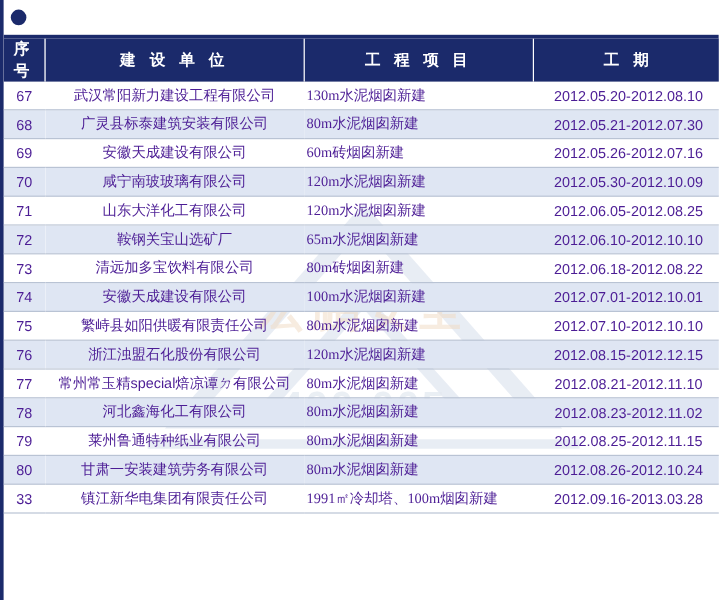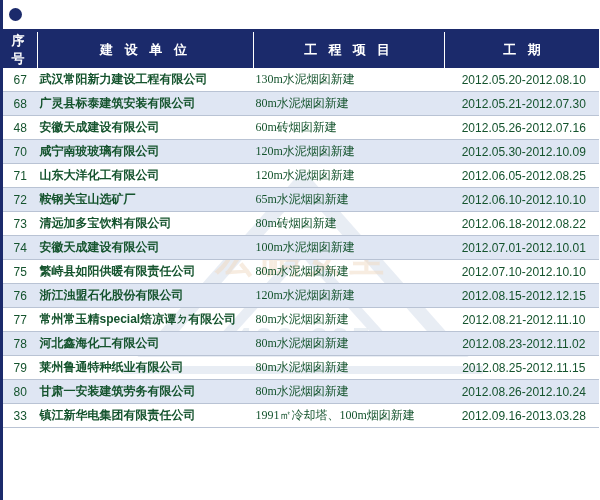--- a/index.html
+++ b/index.html
@@ -94,32 +94,32 @@
     font-weight: bold;
     letter-spacing: 4px;
     height: 26px;
     border-right: 1px solid #ffffff;
     text-align: center;
     padding: 0;
   }
   table.grid th:last-child { border-right: none; }
   table.grid td {
     font-size: 12px;
-    color: #14532d;
+    color: #4c1d95;
     height: 23px;
     padding: 0 2px;
     border-bottom: 1px solid #b9c3d4;
     white-space: nowrap;
     overflow: hidden;
   }
   table.grid tr.alt td {
     background: #dfe6f3;
   }
   .c-no { width: 34px; text-align: center; }
-  .c-unit { width: 215px; text-align: left; font-weight: bold; }
+  .c-unit { width: 215px; text-align: center; }
   .c-proj { width: 190px; text-align: left; padding-left: 8px; font-family: Liberation Serif, serif; }
   .c-date { width: 158px; text-align: center; }
 </style>
 </head>
 <body>
 
 <div class="page">
 
   <div class="watermark">
     <svg width="600" height="300" viewBox="0 0 600 300">
@@ -151,21 +151,21 @@
           <td class="c-proj">130m水泥烟囱新建</td>
           <td class="c-date">2012.05.20-2012.08.10</td>
         </tr>
         <tr class="alt">
           <td class="c-no">68</td>
           <td class="c-unit">广灵县标泰建筑安装有限公司</td>
           <td class="c-proj">80m水泥烟囱新建</td>
           <td class="c-date">2012.05.21-2012.07.30</td>
         </tr>
         <tr>
-          <td class="c-no">48</td>
+          <td class="c-no">69</td>
           <td class="c-unit">安徽天成建设有限公司</td>
           <td class="c-proj">60m砖烟囱新建</td>
           <td class="c-date">2012.05.26-2012.07.16</td>
         </tr>
         <tr class="alt">
           <td class="c-no">70</td>
           <td class="c-unit">咸宁南玻玻璃有限公司</td>
           <td class="c-proj">120m水泥烟囱新建</td>
           <td class="c-date">2012.05.30-2012.10.09</td>
         </tr>

